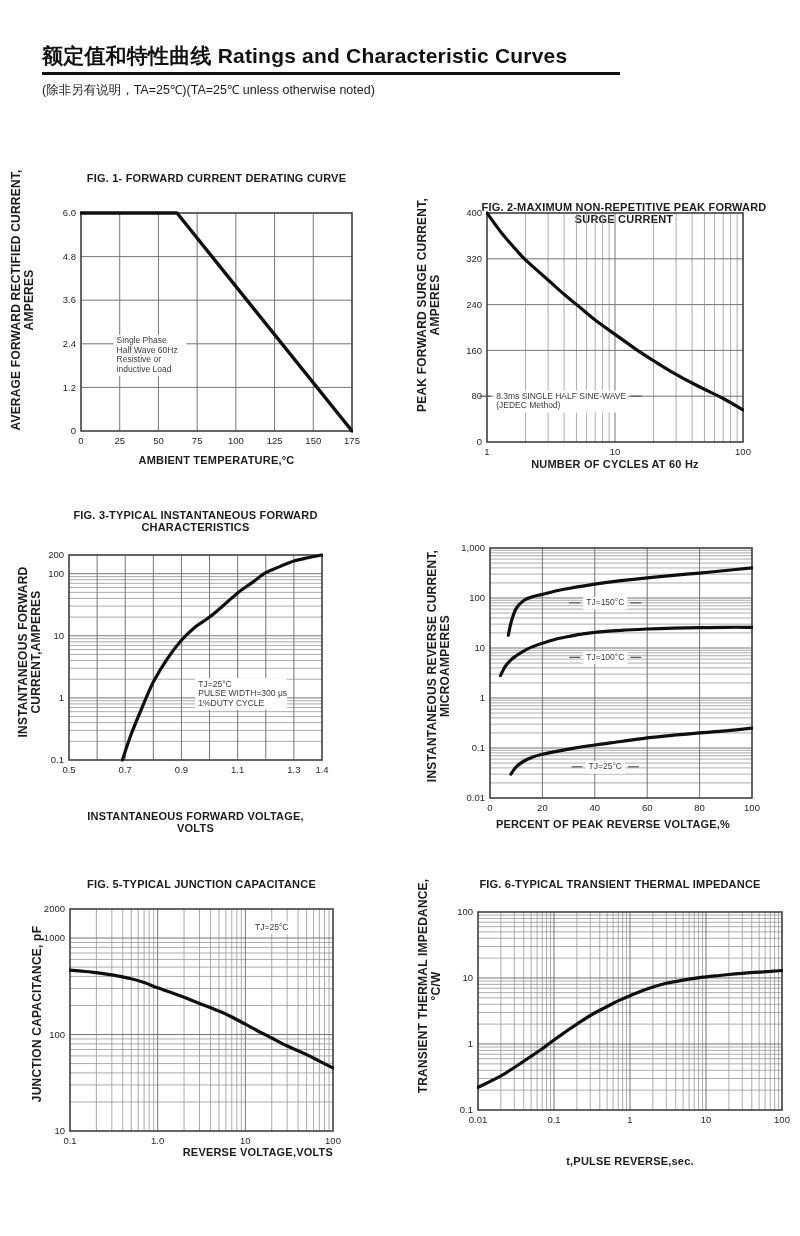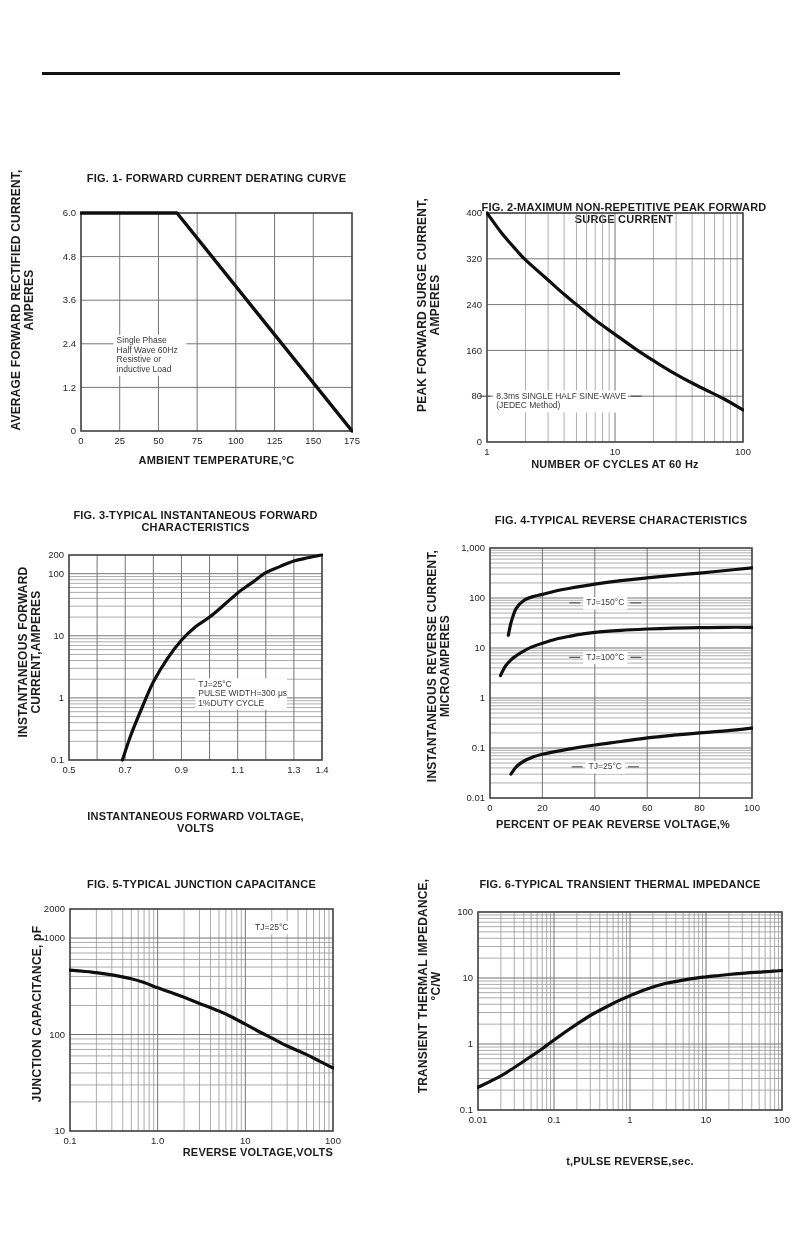--- a/index.html
+++ b/index.html
@@ -15,21 +15,23 @@
   .fig-ylabel{position:absolute;text-align:center;font-weight:bold;font-size:12px;line-height:13px;
         color:#1c1c1c;white-space:pre-line;transform:rotate(-90deg);letter-spacing:.2px;}
   svg.plot{position:absolute;overflow:visible;}
   svg.plot text{font-family:"Liberation Sans", sans-serif;}
 </style>
 </head>
 <body>
 
 <div class="page">
 
+  <div class="hdr-title">额定值和特性曲线 Ratings and Characteristic Curves</div>
   <div class="hdr-rule"></div>
+  <div class="hdr-sub">(除非另有说明，TA=25℃)(TA=25℃ unless otherwise noted)</div>
 
   <section class="fig">
     <div class="fig-title" style="left:81px;top:172px;width:271px;">FIG. 1- FORWARD CURRENT DERATING CURVE</div>
     <div class="fig-ylabel" style="left:-141px;top:286px;width:330px;height:28px;">AVERAGE FORWARD RECTIFIED CURRENT,
 AMPERES</div>
     <svg class="plot" style="left:35px;top:199px;" width="341" height="262" viewBox="0 0 341 262">
         <g>
           <line x1="84.71428571428572" y1="14" x2="84.71428571428572" y2="232" stroke="#757575" stroke-width="1"></line>
           <line x1="123.42857142857143" y1="14" x2="123.42857142857143" y2="232" stroke="#757575" stroke-width="1"></line>
           <line x1="162.14285714285714" y1="14" x2="162.14285714285714" y2="232" stroke="#757575" stroke-width="1"></line>
@@ -201,21 +203,20 @@
           <text x="214.6666666666667" y="232" font-size="9.5" fill="#262626" text-anchor="middle">1.1</text>
           <text x="270.8888888888889" y="232" font-size="9.5" fill="#262626" text-anchor="middle">1.3</text>
           <text x="299" y="232" font-size="9.5" fill="#262626" text-anchor="middle">1.4</text>
         </g>
       </svg>
     <div class="fig-xlabel" style="left:69px;top:810px;width:253px;">INSTANTANEOUS FORWARD VOLTAGE,
 VOLTS</div>
   </section>
 
   <section class="fig">
-    <div class="fig-title" style="left:455px;top:514px;width:332px;">FIG. 4-TYPICAL REVERSE CHARACTERISTICS</div>
     <div class="fig-ylabel" style="left:295px;top:652px;width:290px;height:28px;">INSTANTANEOUS REVERSE CURRENT,
 MICROAMPERES</div>
     <svg class="plot" style="left:444px;top:534px;" width="332" height="294" viewBox="0 0 332 294">
         <g>
           <line x1="46" y1="248.94850021680094" x2="308" y2="248.94850021680094" stroke="#979797" stroke-width="0.8"></line>
           <line x1="46" y1="240.14393726401687" x2="308" y2="240.14393726401687" stroke="#979797" stroke-width="0.8"></line>
           <line x1="46" y1="233.89700043360187" x2="308" y2="233.89700043360187" stroke="#979797" stroke-width="0.8"></line>
           <line x1="46" y1="229.05149978319906" x2="308" y2="229.05149978319906" stroke="#979797" stroke-width="0.8"></line>
           <line x1="46" y1="225.0924374808178" x2="308" y2="225.0924374808178" stroke="#979797" stroke-width="0.8"></line>
           <line x1="46" y1="221.74509799928717" x2="308" y2="221.74509799928717" stroke="#979797" stroke-width="0.8"></line>

